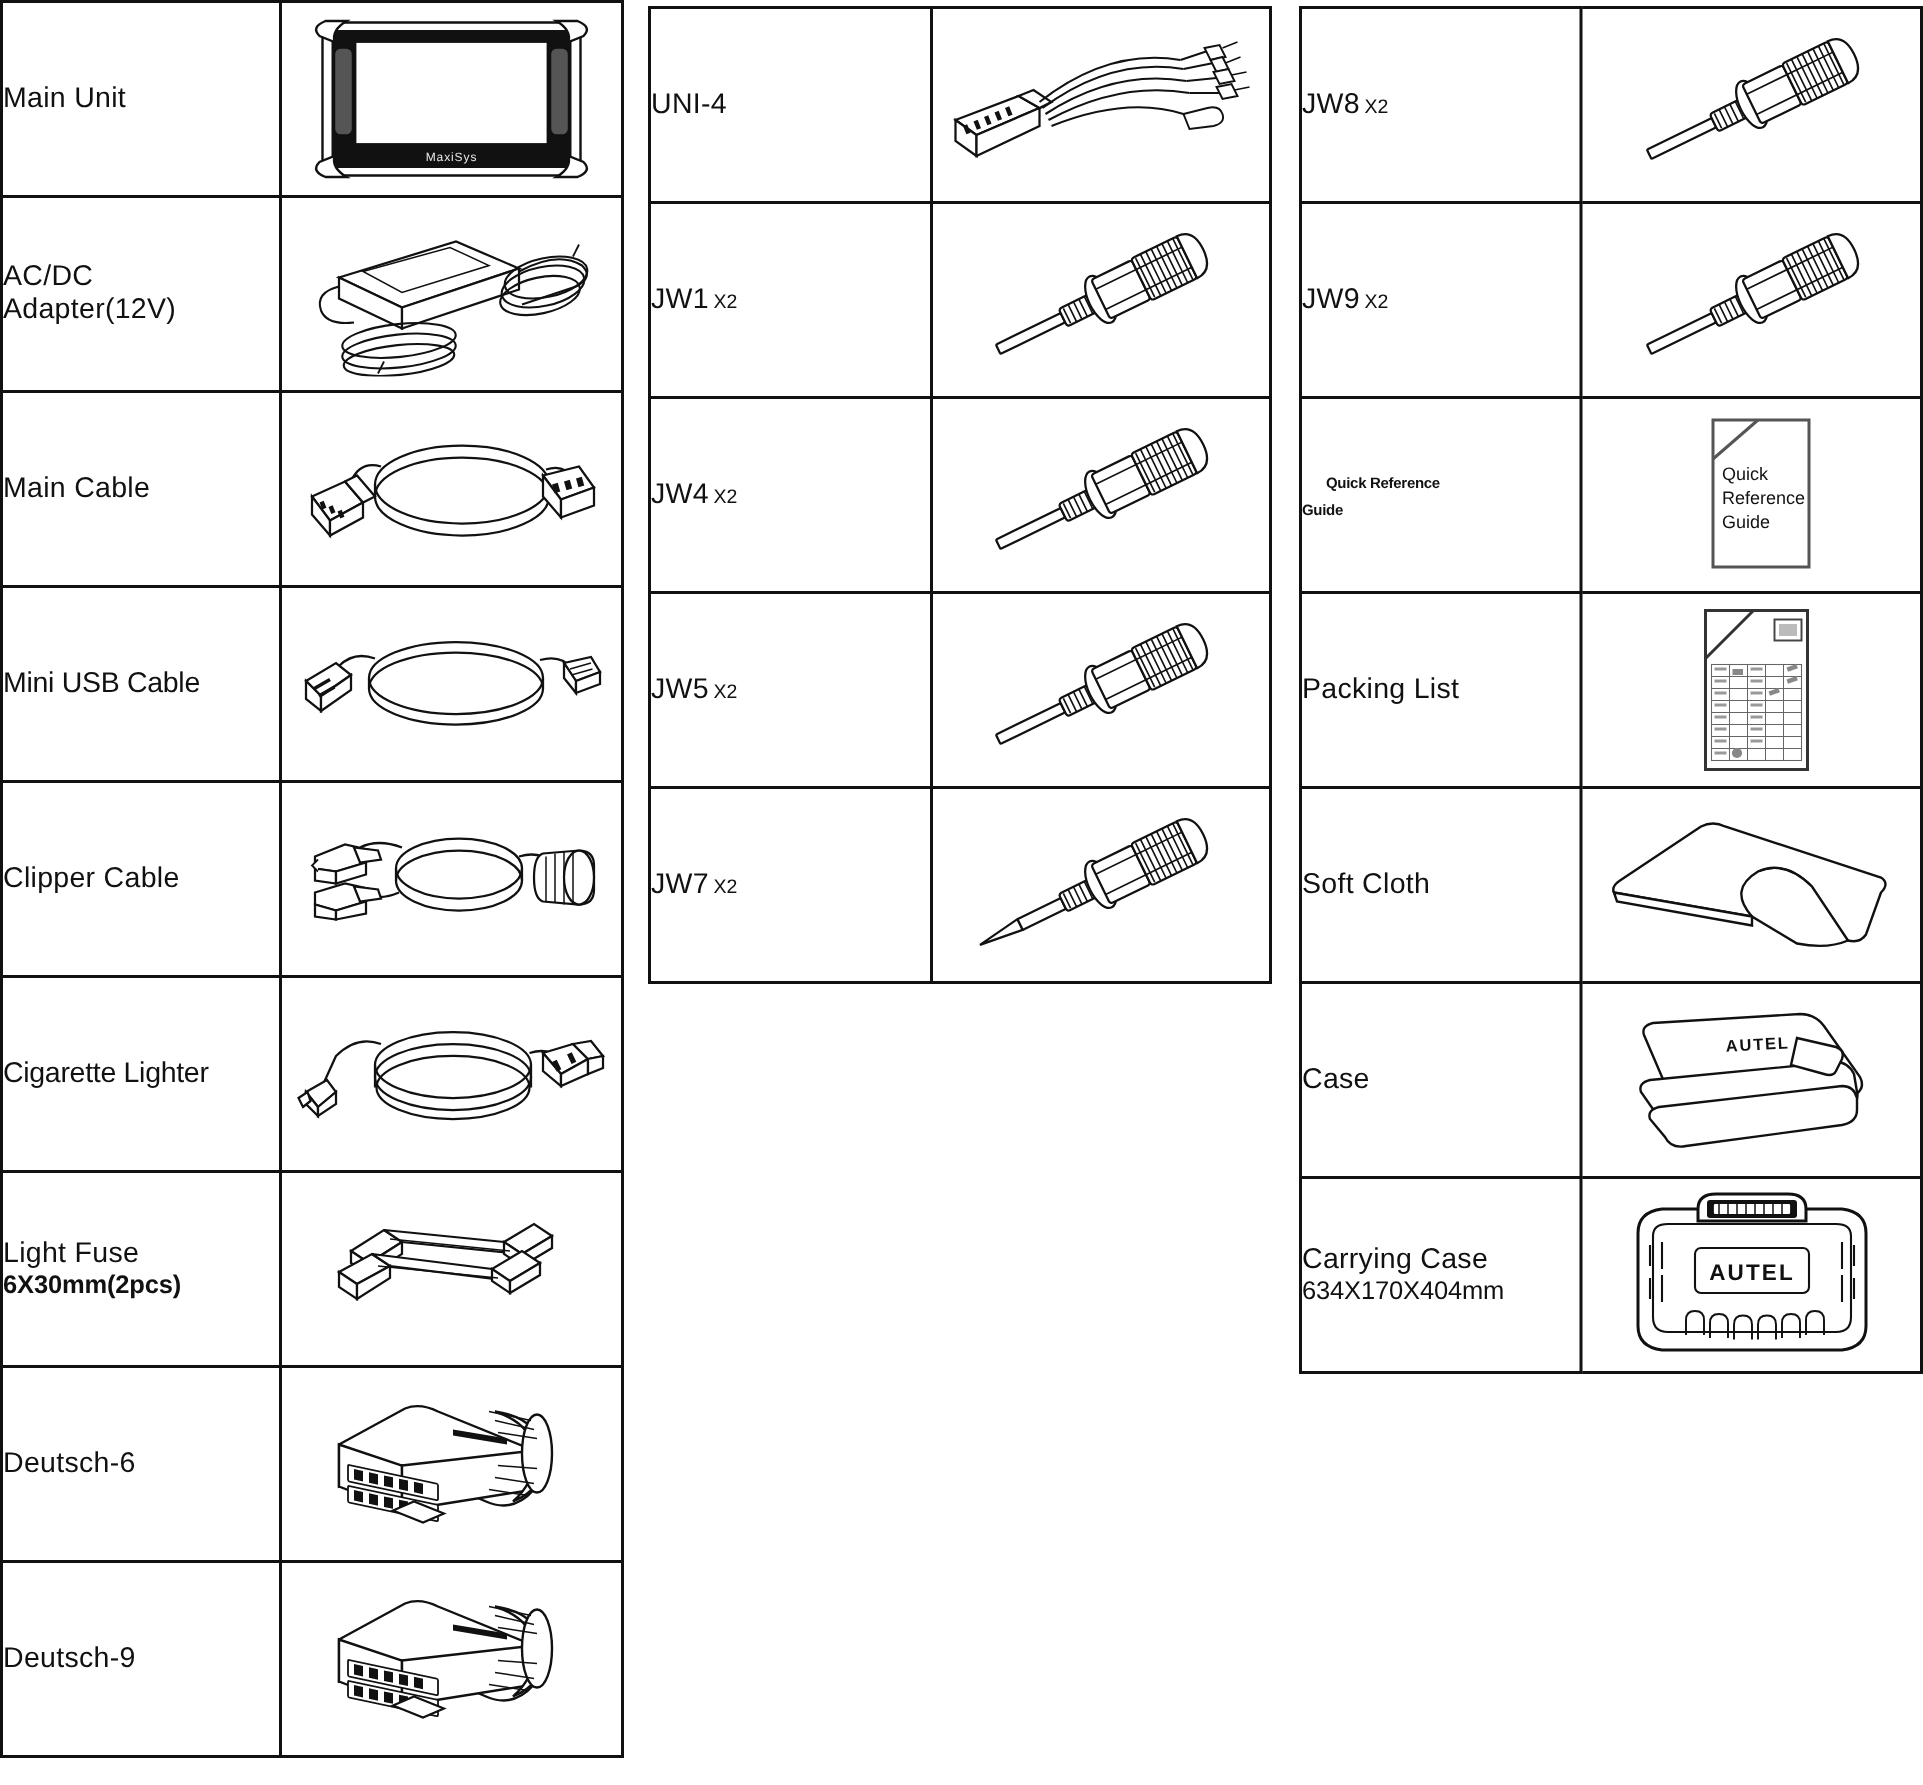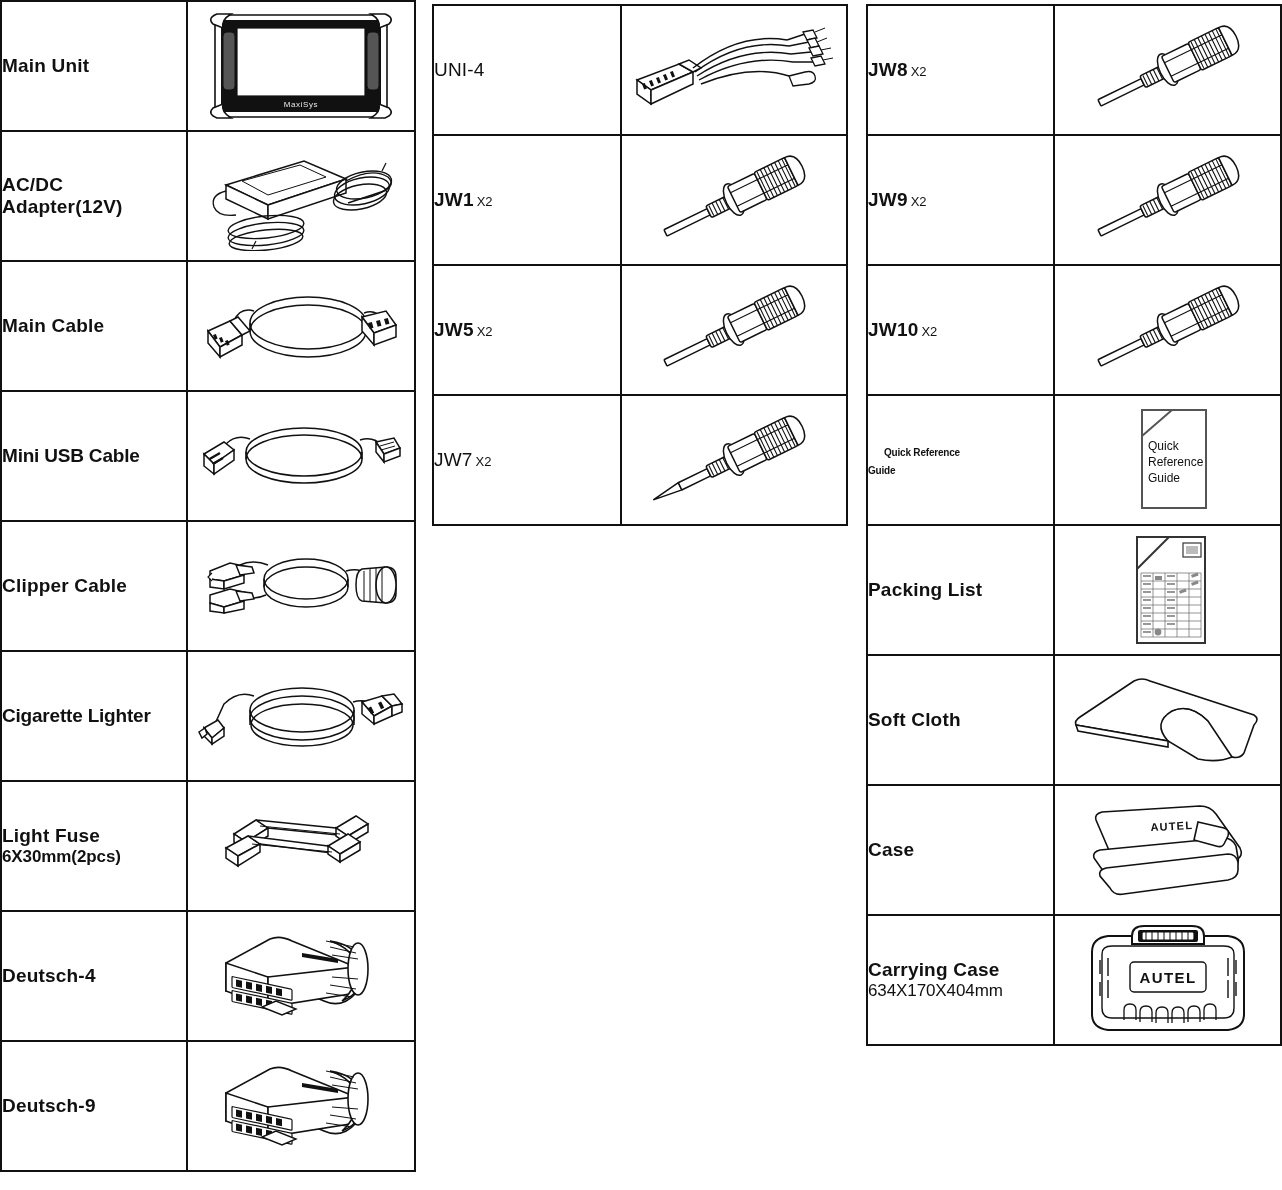--- a/index.html
+++ b/index.html
@@ -27,21 +27,21 @@
   .col-label-mid{width:188px;}
   .col-img-mid{width:226px;}
   .col-label-right{width:187px;}
   .col-img-right{width:227px;}
 
   .row-tall td{height:128px;}
 
   
   .label-cell{padding:0 0 0 22px;}
   .lbl{
-    font-weight:bold;
+    font-weight:normal;
     font-size:19px;
     line-height:1.18;
     letter-spacing:.2px;
     white-space:pre-line;
   }
   .lbl.narrow{letter-spacing:-.2px;}
   .lbl.light{font-weight:normal;}
   .sub{
     display:block;
     font-weight:bold;
@@ -305,21 +305,21 @@
       <g stroke="#111" stroke-width="1" fill="none">
         <path d="M44 20 L124 28"></path>
         <path d="M36 38 L116 46"></path>
       </g>
     </svg>
   </td>
 </tr>
 
 <tr class="row-tall">
   <td class="label-cell">
-    <span class="lbl">Deutsch-4</span>
+    <span class="lbl">Deutsch-6</span>
   </td>
   <td class="img-cell">
     <svg width="190" height="106" viewBox="0 0 190 106">
       <g fill="#fff" stroke="#111" stroke-width="1.6">
         <path d="M20 40 L64 16 Q74 12 86 18 L150 44 L150 70 Q136 86 118 78 L62 54 L20 68 Z"></path>
         <path d="M20 40 L20 68 L62 84 L62 54 Z"></path>
         <path d="M62 54 L150 44 L150 70 L62 84 Z"></path>
         <path d="M124 18 Q152 22 156 44 Q160 68 136 78 Q152 64 150 44 Q148 26 124 18 Z"></path>
         <ellipse cx="152" cy="46" rx="10" ry="26"></ellipse>
       </g>
@@ -462,20 +462,45 @@
                    M149 30 L149 61 M153 30 L153 61 M157 30 L157 61 M161 30 L161 61"></path>
           <path d="M100 38 L164 38 M100 53 L164 53"></path>
         </g>
       </g>
     </svg>
   </td>
 </tr>
 
 
 
+<tr class="row-tall">
+  <td class="label-cell">
+    <span class="lbl">JW4</span><span class="qty">X2</span>
+  </td>
+  <td class="img-cell">
+    <svg width="200" height="92" viewBox="0 0 200 92">
+      <g transform="rotate(-26 100 46)">
+        <g fill="#fff" stroke="#111" stroke-width="1.5">
+          <rect x="24" y="42" width="48" height="7" rx="1"></rect>
+          <rect x="72" y="39" width="22" height="13" rx="2"></rect>
+          <ellipse cx="100" cy="45.5" rx="8" ry="17"></ellipse>
+          <rect x="100" y="31" width="30" height="29" rx="2"></rect>
+          <rect x="130" y="30" width="34" height="31" rx="2"></rect>
+          <path d="M164 30 Q176 30 176 45.5 Q176 61 164 61 Z"></path>
+        </g>
+        <g stroke="#111" stroke-width="1.1" fill="none">
+          <path d="M75 40 L75 51 M79 39 L79 52 M83 39 L83 52 M87 39 L87 52 M91 39 L91 52"></path>
+          <path d="M133 31 L133 60 M137 30 L137 61 M141 30 L141 61 M145 30 L145 61
+                   M149 30 L149 61 M153 30 L153 61 M157 30 L157 61 M161 30 L161 61"></path>
+          <path d="M100 38 L164 38 M100 53 L164 53"></path>
+        </g>
+      </g>
+    </svg>
+  </td>
+</tr>
 
 <tr class="row-tall">
   <td class="label-cell">
     <span class="lbl">JW5</span><span class="qty">X2</span>
   </td>
   <td class="img-cell">
     <svg width="200" height="92" viewBox="0 0 200 92">
       <g transform="rotate(-26 100 46)">
         <g fill="#fff" stroke="#111" stroke-width="1.5">
           <rect x="24" y="42" width="48" height="7" rx="1"></rect>
@@ -579,45 +604,20 @@
           <path d="M75 40 L75 51 M79 39 L79 52 M83 39 L83 52 M87 39 L87 52 M91 39 L91 52"></path>
           <path d="M133 31 L133 60 M137 30 L137 61 M141 30 L141 61 M145 30 L145 61
                    M149 30 L149 61 M153 30 L153 61 M157 30 L157 61 M161 30 L161 61"></path>
           <path d="M100 38 L164 38 M100 53 L164 53"></path>
         </g>
       </g>
     </svg>
   </td>
 </tr>
 
-<tr class="row-tall">
-  <td class="label-cell">
-    <span class="lbl">JW10</span><span class="qty">X2</span>
-  </td>
-  <td class="img-cell">
-    <svg width="200" height="92" viewBox="0 0 200 92">
-      <g transform="rotate(-26 100 46)">
-        <g fill="#fff" stroke="#111" stroke-width="1.5">
-          <rect x="24" y="42" width="48" height="7" rx="1"></rect>
-          <rect x="72" y="39" width="22" height="13" rx="2"></rect>
-          <ellipse cx="100" cy="45.5" rx="8" ry="17"></ellipse>
-          <rect x="100" y="31" width="30" height="29" rx="2"></rect>
-          <rect x="130" y="30" width="34" height="31" rx="2"></rect>
-          <path d="M164 30 Q176 30 176 45.5 Q176 61 164 61 Z"></path>
-        </g>
-        <g stroke="#111" stroke-width="1.1" fill="none">
-          <path d="M75 40 L75 51 M79 39 L79 52 M83 39 L83 52 M87 39 L87 52 M91 39 L91 52"></path>
-          <path d="M133 31 L133 60 M137 30 L137 61 M141 30 L141 61 M145 30 L145 61
-                   M149 30 L149 61 M153 30 L153 61 M157 30 L157 61 M161 30 L161 61"></path>
-          <path d="M100 38 L164 38 M100 53 L164 53"></path>
-        </g>
-      </g>
-    </svg>
-  </td>
-</tr>
 
 <tr class="row-tall">
   <td class="label-cell">
     <span class="tiny-lbl">Quick Reference
 Guide</span>
   </td>
   <td class="img-cell">
     <svg width="120" height="112" viewBox="0 0 120 112">
       <path d="M34 6 L64 6 L98 6 L98 104 L34 104 L34 32 Z" fill="#fff" stroke="#555" stroke-width="2"></path>
       <path d="M34 32 L64 6" fill="none" stroke="#555" stroke-width="2"></path>

